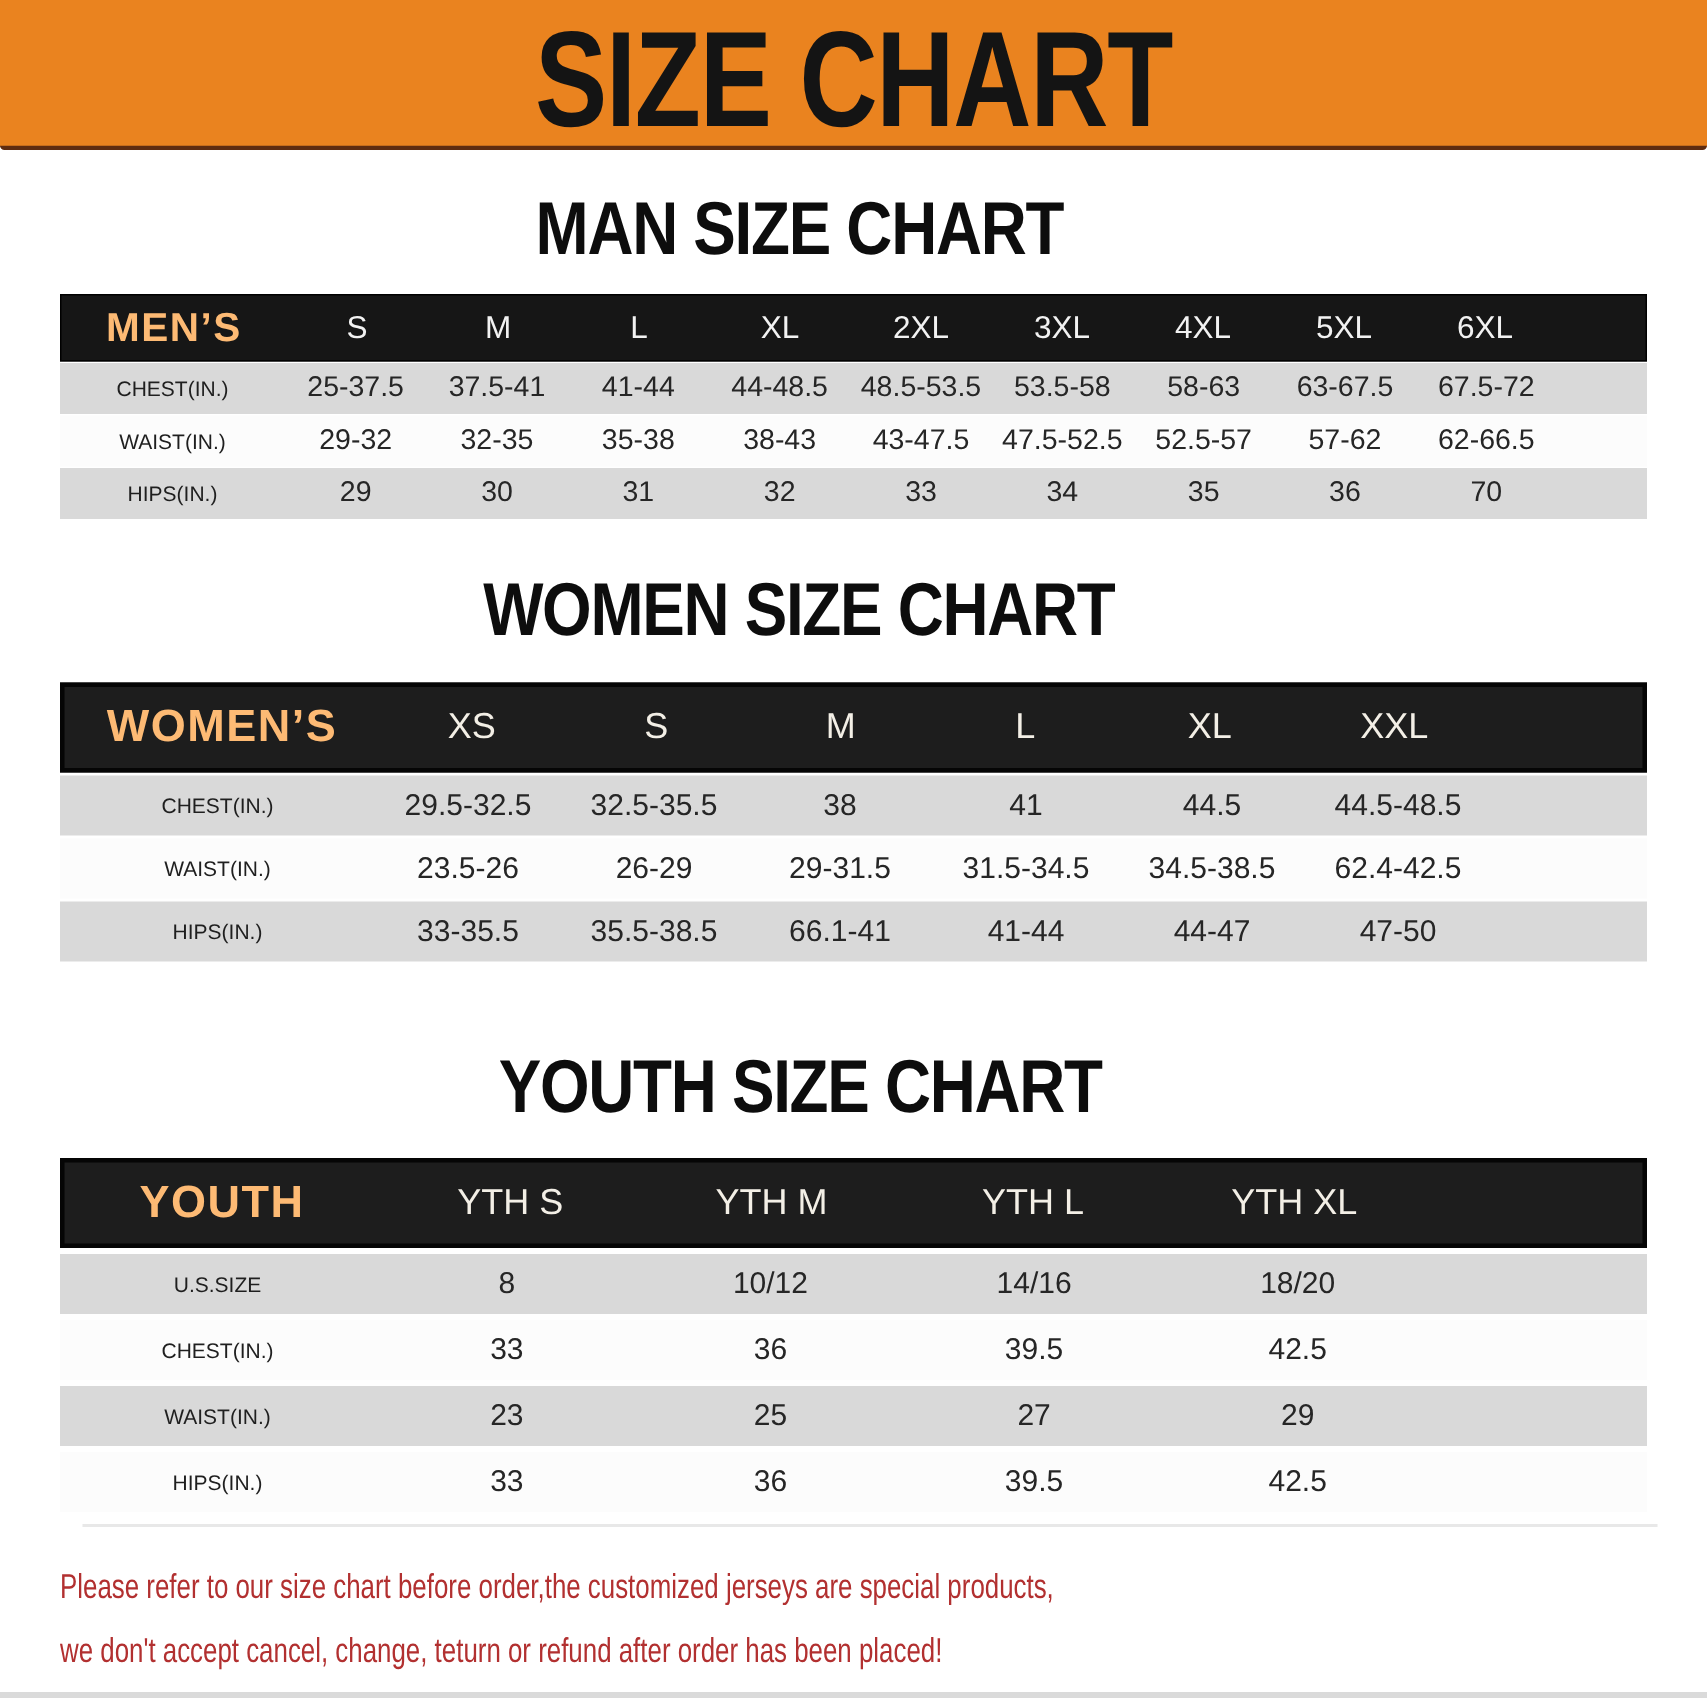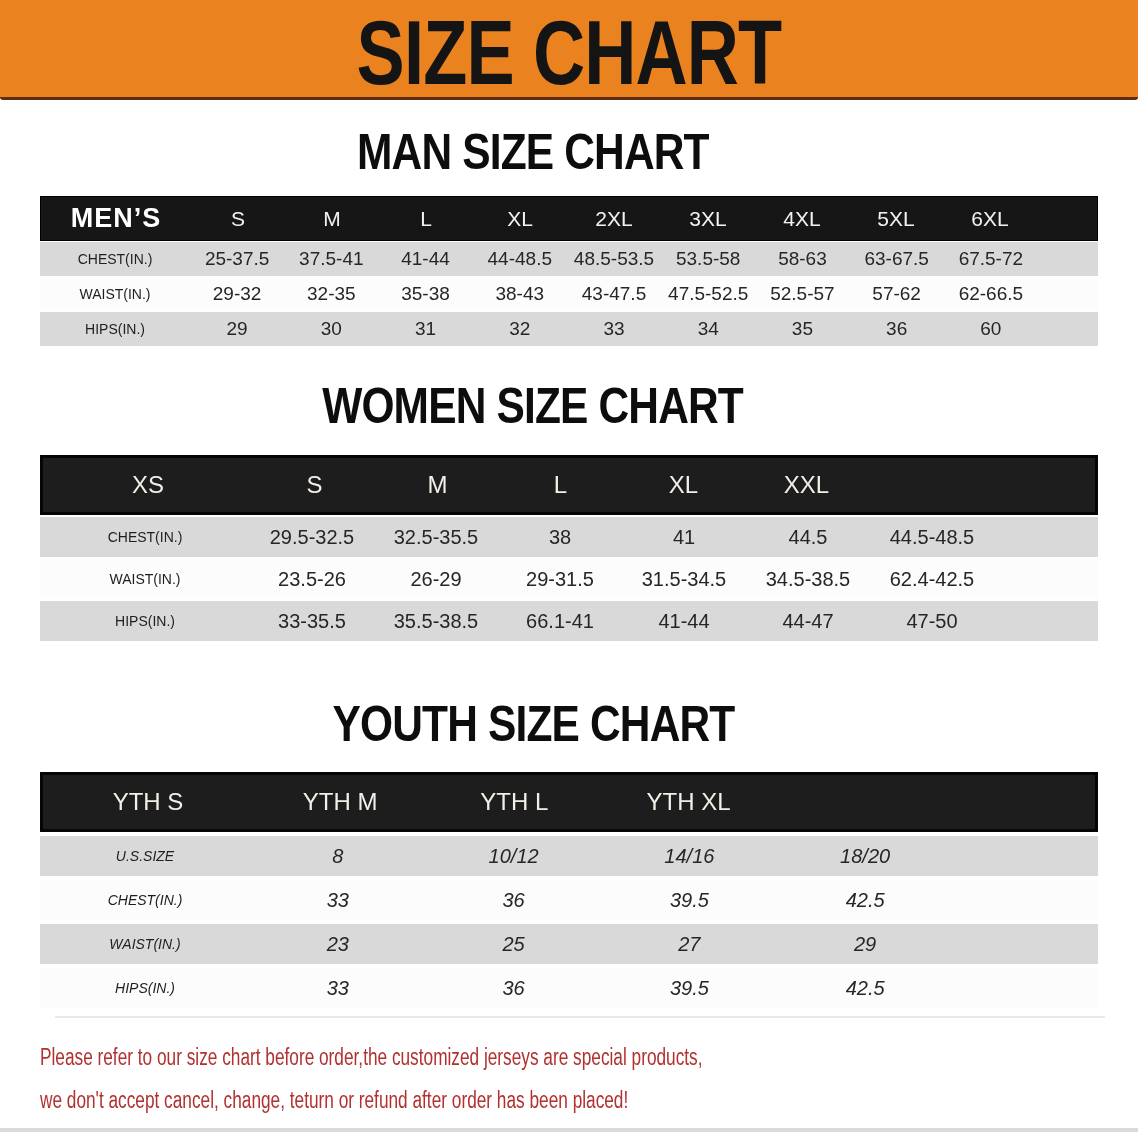--- a/index.html
+++ b/index.html
@@ -59,29 +59,29 @@
   .table-men   .t-grid { grid-template-columns:150px repeat(9,1fr); padding-right:60px; }
   .table-women .t-grid { grid-template-columns:210px repeat(6,1fr); padding-right:104px; }
   .table-youth .t-grid { grid-template-columns:210px repeat(4,1fr); padding-right:145px; }
 
   .t-header { background:var(--header-bg); color:#f2f2f2; }
   .table-men .t-header { height:45px; font-size:21px; border:1px solid #000; }
   .table-women .t-header, .table-youth .t-header {
     height:60px; font-size:24px; color:#f3efe6;
     background:var(--header-bg-soft); border:3px solid #050505;
   }
-  .t-header .label-cell { font-weight:bold; color:#ffffff; letter-spacing:1px; }
+  .t-header .label-cell { font-weight:bold; color:#fdba74; letter-spacing:1px; }
   .table-men   .t-header .label-cell { font-size:27px; }
   .table-women .t-header .label-cell,
   .table-youth .t-header .label-cell { font-size:30px; }
 
   .t-row { color:#262626; }
   .table-men   .t-row { height:34px; margin-top:1px; font-size:19px; }
   .table-women .t-row { height:40px; margin-top:2px; font-size:20px; }
-  .table-youth .t-row { height:40px; margin-top:4px; font-size:20px;font-style:italic; }
+  .table-youth .t-row { height:40px; margin-top:4px; font-size:20px; }
   .table-youth .t-header { margin-bottom:4px; }
   .t-row.gray  { background:var(--row-gray); }
   .t-row.white { background:var(--row-white); }
 
   .cell { text-align:center; white-space:nowrap; }
   .row-label { font-size:14px; color:#1f1f1f; }
 
   
   .divider {
     position:absolute; left:55px; top:1016px; width:1050px; height:2px;
@@ -157,25 +157,26 @@
     <div class="t-row t-grid gray">
       <div class="cell row-label">HIPS(IN.)</div>
       <div class="cell value">29</div>
       <div class="cell value">30</div>
       <div class="cell value">31</div>
       <div class="cell value">32</div>
       <div class="cell value">33</div>
       <div class="cell value">34</div>
       <div class="cell value">35</div>
       <div class="cell value">36</div>
-      <div class="cell value">60</div>
+      <div class="cell value">70</div>
     </div>
   </div>
 <div class="size-table table-women">
   <div class="t-header t-grid">
+      <div class="cell label-cell">WOMEN’S</div>
       <div class="cell size-head">XS</div>
       <div class="cell size-head">S</div>
       <div class="cell size-head">M</div>
       <div class="cell size-head">L</div>
       <div class="cell size-head">XL</div>
       <div class="cell size-head">XXL</div>
     </div>
 <div class="t-row t-grid gray">
       <div class="cell row-label">CHEST(IN.)</div>
       <div class="cell value">29.5-32.5</div>
@@ -199,20 +200,21 @@
       <div class="cell value">33-35.5</div>
       <div class="cell value">35.5-38.5</div>
       <div class="cell value">66.1-41</div>
       <div class="cell value">41-44</div>
       <div class="cell value">44-47</div>
       <div class="cell value">47-50</div>
     </div>
   </div>
 <div class="size-table table-youth">
   <div class="t-header t-grid">
+      <div class="cell label-cell">YOUTH</div>
       <div class="cell size-head">YTH S</div>
       <div class="cell size-head">YTH M</div>
       <div class="cell size-head">YTH L</div>
       <div class="cell size-head">YTH XL</div>
     </div>
 <div class="t-row t-grid gray">
       <div class="cell row-label">U.S.SIZE</div>
       <div class="cell value">8</div>
       <div class="cell value">10/12</div>
       <div class="cell value">14/16</div>

